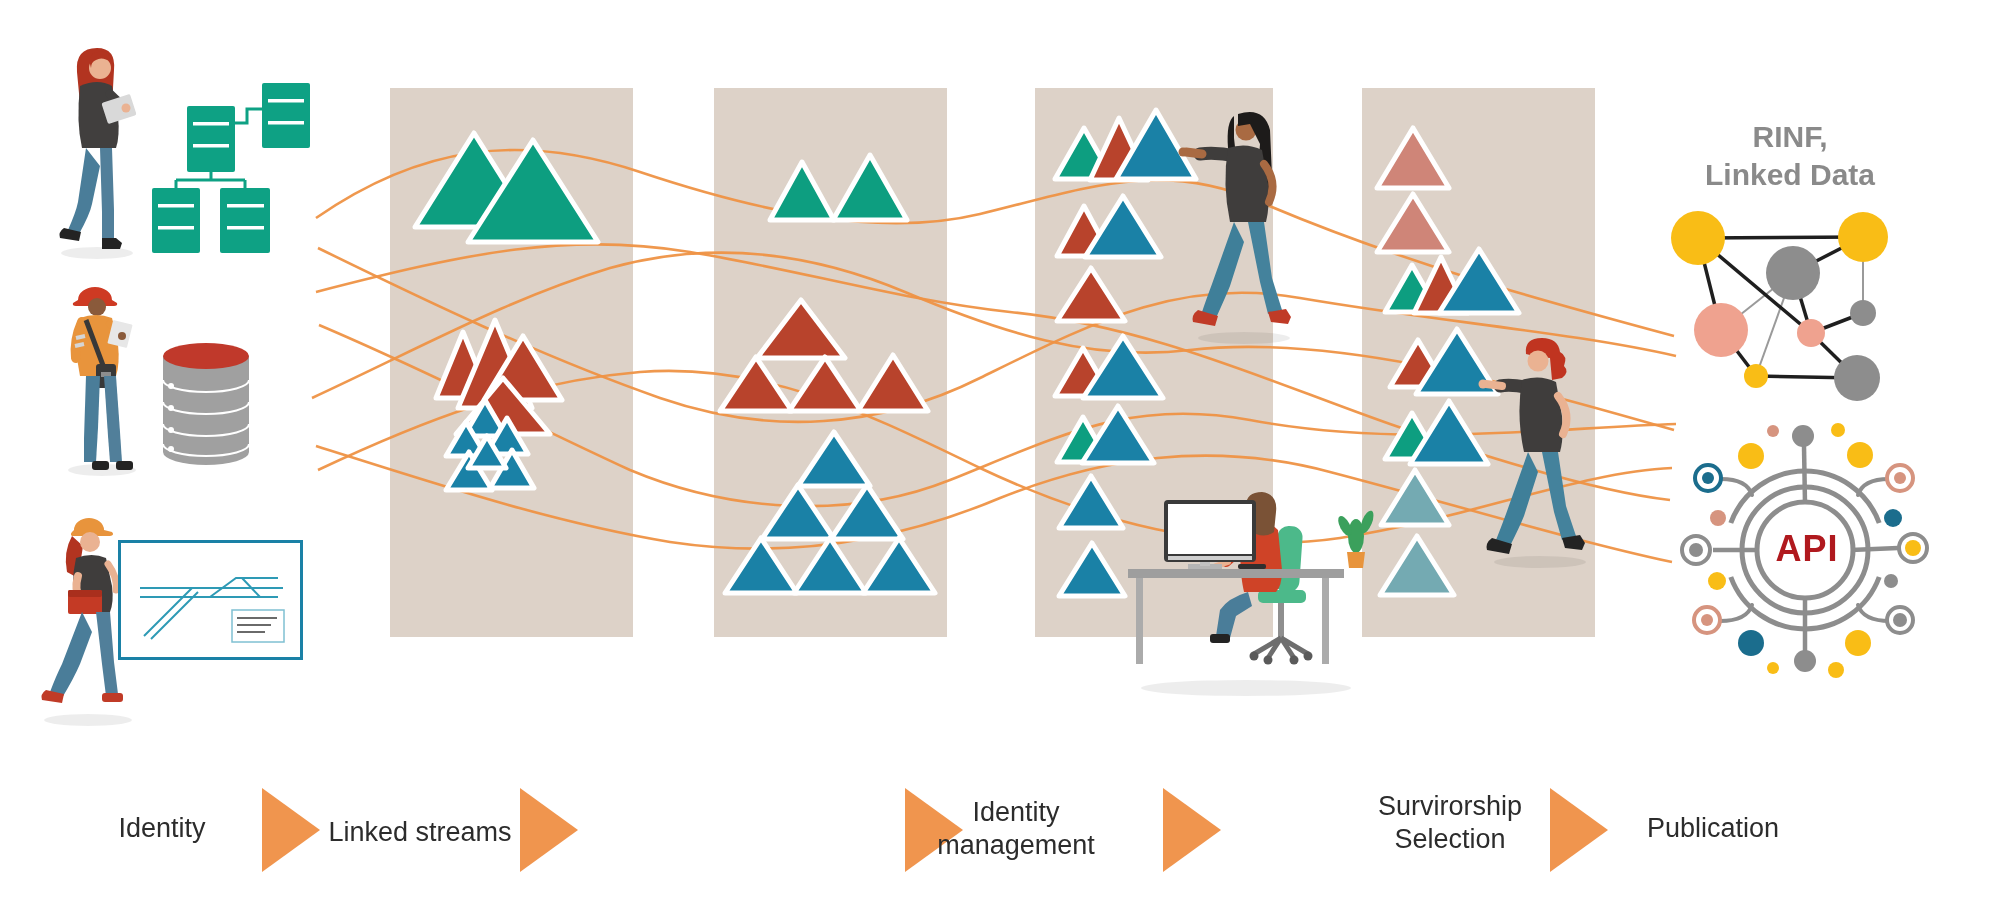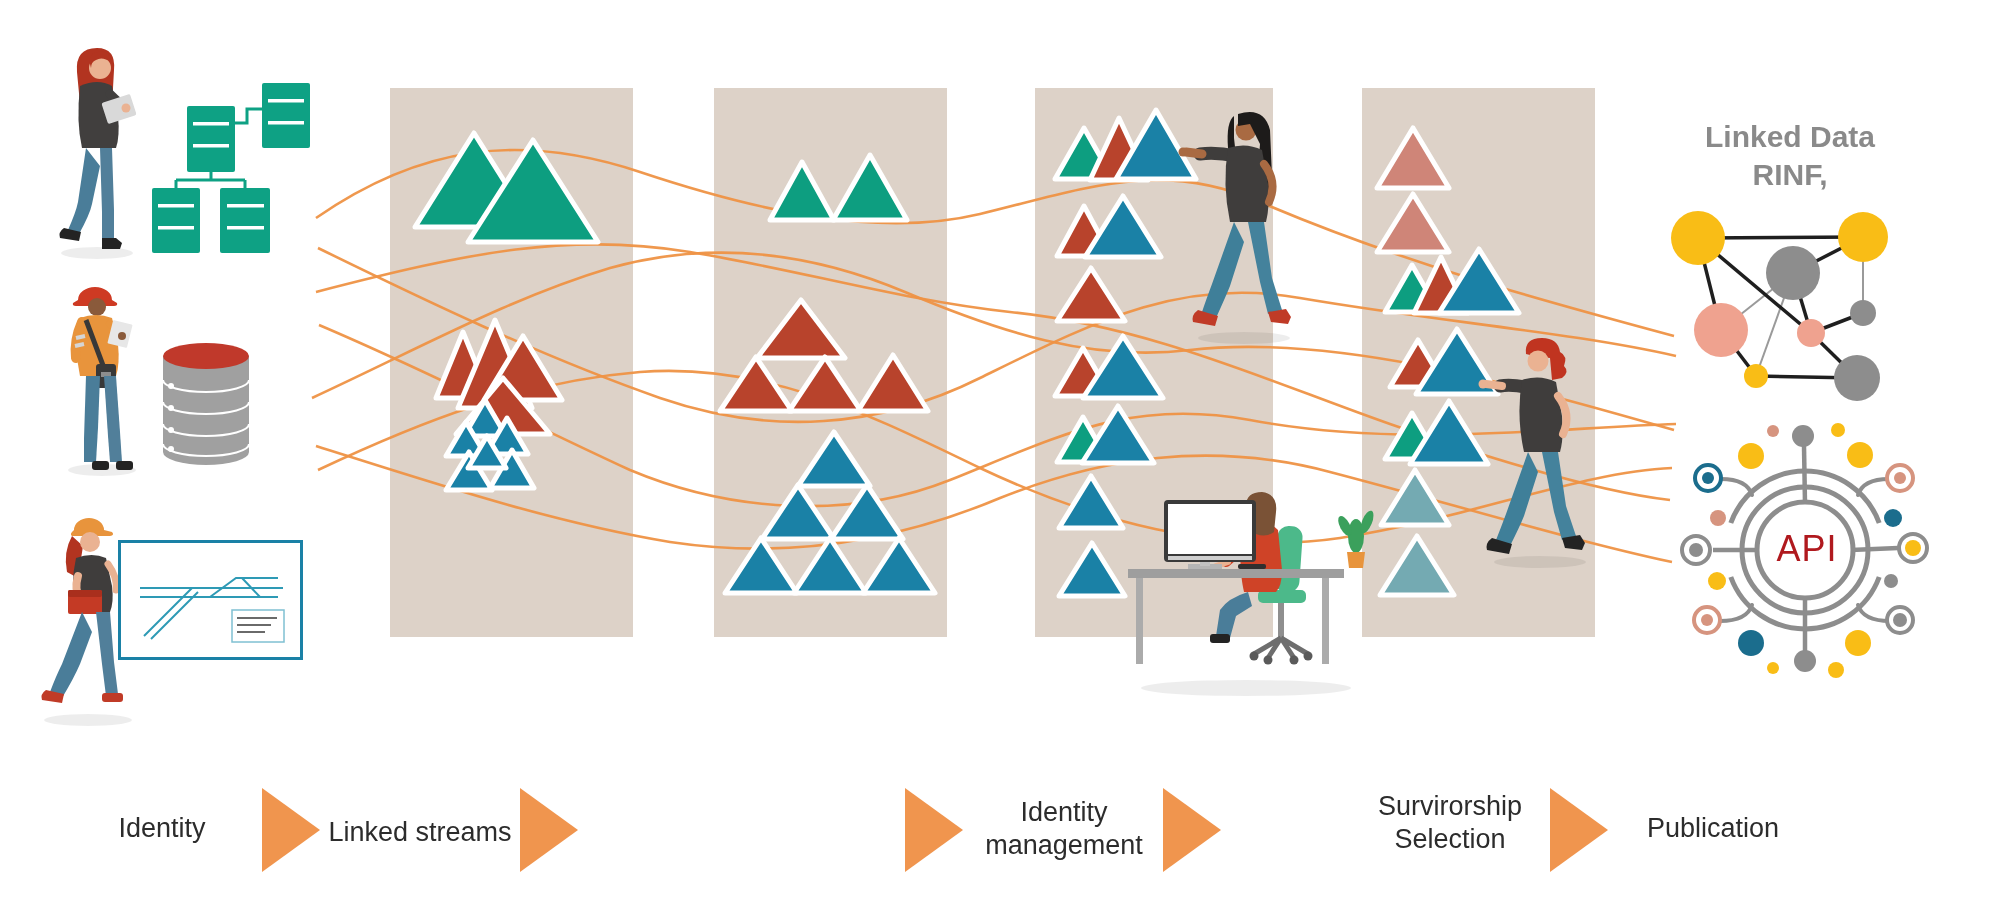--- a/index.html
+++ b/index.html
@@ -10,21 +10,21 @@
   #tri-layer{position:absolute;left:0;top:0;z-index:3;pointer-events:none;}
   .fig{position:absolute;z-index:4;}
   .label{position:absolute;z-index:5;color:#2c2c2c;font-size:27px;font-weight:500;
          text-align:center;line-height:1.22;}
   .arrow{position:absolute;z-index:5;width:0;height:0;
          border-top:42px solid transparent;border-bottom:42px solid transparent;
          border-left:58px solid #f0954e;}
   .heading{position:absolute;z-index:5;color:#8a8a8a;font-size:30px;font-weight:700;
            text-align:center;line-height:1.25;}
   #api-label{position:absolute;z-index:6;width:100px;text-align:center;
-             font-size:36px;font-weight:400;color:#b0191e;letter-spacing:1px;}
+             font-size:36px;font-weight:700;color:#b0191e;letter-spacing:1px;}
 </style>
 </head>
 <body>
 
 <div id="canvas">
 
   <div>
       <div class="panel" style="left: 390px; top: 88px; width: 243px; height: 549px; background: rgb(221, 210, 200);"></div>
       <div class="panel" style="left: 714px; top: 88px; width: 233px; height: 549px; background: rgb(221, 210, 200);"></div>
       <div class="panel" style="left: 1035px; top: 88px; width: 238px; height: 549px; background: rgb(221, 210, 200);"></div>
@@ -301,22 +301,22 @@
     <circle cx="9" cy="50" r="4.5" fill="#eab292"></circle>
     <path d="M48,46 Q66,40 82,48 L88,82 Q90,104 86,118 L50,118 Q42,82 48,46 Z" fill="#3f3d3c"></path>
     <path d="M84,62 q14,18 5,38" stroke="#eab292" stroke-width="8" fill="none" stroke-linecap="round"></path>
     <path d="M54,118 L32,180 Q26,196 22,206 L36,212 Q46,192 50,182 L64,138 Z" fill="#3f7f99"></path>
     <path d="M68,118 L80,178 88,206 102,202 92,172 84,118 Z" fill="#44829c"></path>
     <path d="M18,204 l20,6 -3,10 -22,-4 q-2,-7 5,-12 z" fill="#232323"></path>
     <path d="M88,204 l18,-3 5,8 -3,7 -17,-2 z" fill="#232323"></path>
   </svg>
 
   <div class="heading" style="left:1690px;top:118px;width:200px">
+    <div>RINF,</div>
     <div>Linked Data</div>
-    <div>RINF,</div>
   </div>
 
   <svg class="fig" id="network-svg" width="244" height="218" style="left: 1660px; top: 195px;">
       <line x1="133" y1="78" x2="61" y2="135" stroke="#9a9a9a" stroke-width="2"></line>
       <line x1="133" y1="78" x2="96" y2="181" stroke="#9a9a9a" stroke-width="2"></line>
       <line x1="203" y1="42" x2="203" y2="118" stroke="#9a9a9a" stroke-width="2"></line>
       <line x1="38" y1="43" x2="203" y2="42" stroke="#1f1f1f" stroke-width="3.5"></line>
       <line x1="38" y1="43" x2="61" y2="135" stroke="#1f1f1f" stroke-width="3.5"></line>
       <line x1="38" y1="43" x2="151" y2="138" stroke="#1f1f1f" stroke-width="3.5"></line>
       <line x1="203" y1="42" x2="133" y2="78" stroke="#1f1f1f" stroke-width="3.5"></line>
@@ -375,19 +375,19 @@
       <circle cx="100" cy="250" r="6" fill="#f9bd16"></circle>
       <circle cx="163" cy="252" r="8" fill="#f9bd16"></circle>
     </svg>
   <div id="api-label" style="left:1757px;top:528px">API</div>
 
   <div class="label" style="left:62px;top:812px;width:200px">Identity</div>
   <div class="arrow" style="left:262px;top:788px"></div>
   <div class="label" style="left:310px;top:816px;width:220px">Linked streams</div>
   <div class="arrow" style="left:520px;top:788px"></div>
   <div class="arrow" style="left:905px;top:788px"></div>
-  <div class="label" style="left:964px;top:796px;width:200px">Identity management</div>
+  <div class="label" style="left:916px;top:796px;width:200px">Identity management</div>
   <div class="arrow" style="left:1163px;top:788px"></div>
   <div class="label" style="left:1350px;top:790px;width:200px">Survirorship Selection</div>
   <div class="arrow" style="left:1550px;top:788px"></div>
   <div class="label" style="left:1613px;top:812px;width:200px">Publication</div>
 
 </div>
 
 </body></html>

